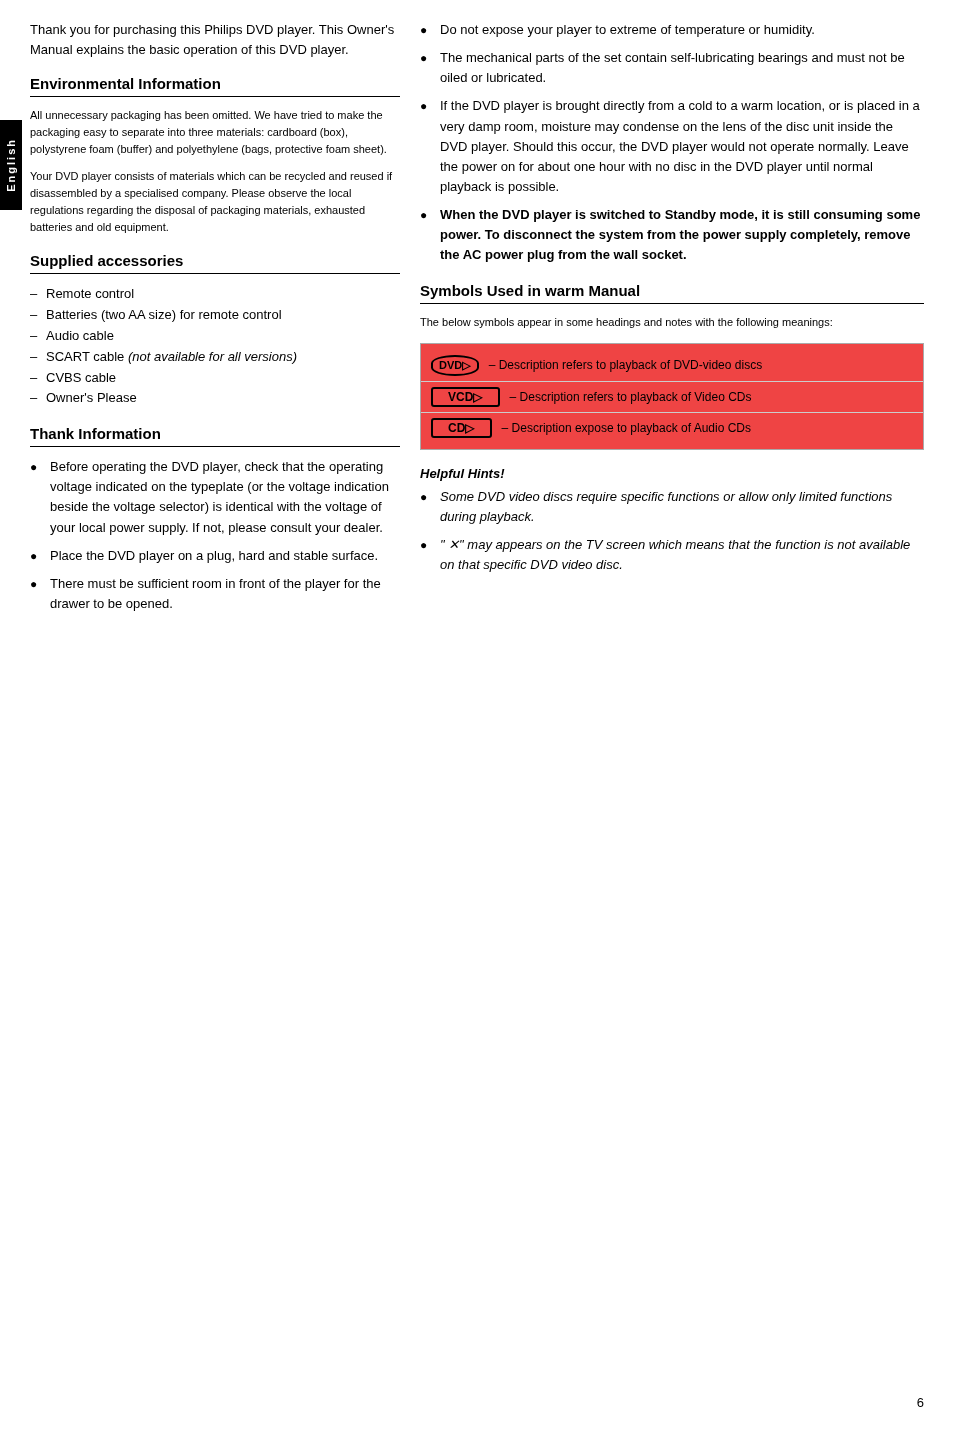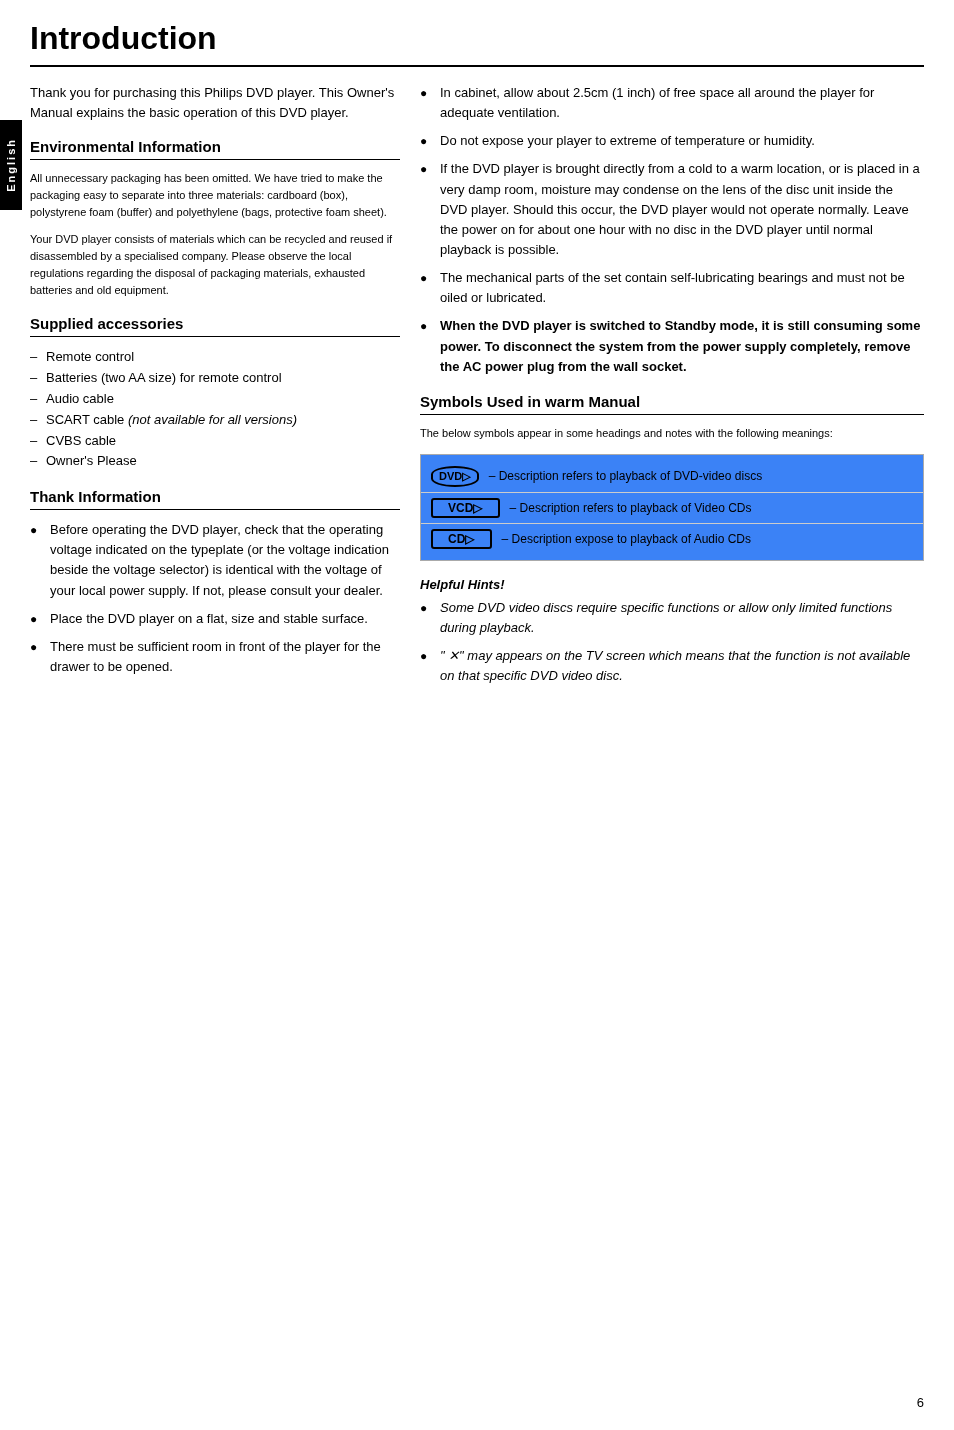--- a/index.html
+++ b/index.html
@@ -148,21 +148,21 @@
     .bullet-list li.bold-bullet {
       font-weight: bold;
     }
     .bullet-list li.bold-bullet::before {
       font-weight: bold;
     }
 
     
     .symbols-table {
       border: 1px solid #aaa;
-      background: #3b82f6;
+      background: #ef4444;
       margin-top: 12px;
       margin-bottom: 16px;
       padding: 6px 0;
     }
     .symbol-row {
       display: flex;
       align-items: center;
       padding: 5px 10px;
       border-bottom: 1px solid #ccc;
       font-size: 12px;
@@ -228,21 +228,20 @@
 <body>
 
 <div class="page-wrapper">
 
   <div class="side-tab">
     <span class="side-tab-text">English</span>
   </div>
 
   <div class="content-area">
 
-    <h1 class="page-title">Introduction</h1>
 
     <div class="two-col">
 
       <div class="col-left">
 
         <p class="intro-para">Thank you for purchasing this Philips DVD player. This Owner's Manual explains the basic operation of this DVD player.</p>
 
         <div class="section-block">
           <h2 class="section-heading">Environmental Information</h2>
           <p class="body-text">All unnecessary packaging has been omitted. We have tried to make the packaging easy to separate into three materials: cardboard (box), polystyrene foam (buffer) and polyethylene (bags, protective foam sheet).</p>
@@ -258,35 +257,34 @@
             <li><span>SCART cable </span><em>(not available for all versions)</em></li>
             <li><span>CVBS cable</span></li>
             <li><span>Owner's Please</span></li>
           </ul>
         </div>
 
         <div class="section-block">
           <h2 class="section-heading">Thank Information</h2>
           <ul class="bullet-list">
             <li>Before operating the DVD player, check that the operating voltage indicated on the typeplate (or the voltage indication beside the voltage selector) is identical with the voltage of your local power supply. If not, please consult your dealer.</li>
-            <li>Place the DVD player on a flat, size and stable surface.</li>
+            <li>Place the DVD player on a plug, hard and stable surface.</li>
             <li>There must be sufficient room in front of the player for the drawer to be opened.</li>
           </ul>
         </div>
 
       </div>
 
       <div class="col-right">
 
         <div class="section-block">
           <ul class="bullet-list">
-            <li>In cabinet, allow about 2.5cm (1 inch) of free space all around the player for adequate ventilation.</li>
             <li>Do not expose your player to extreme of temperature or humidity.</li>
+            <li>The mechanical parts of the set contain self-lubricating bearings and must not be oiled or lubricated.</li>
             <li>If the DVD player is brought directly from a cold to a warm location, or is placed in a very damp room, moisture may condense on the lens of the disc unit inside the DVD player. Should this occur, the DVD player would not operate normally. Leave the power on for about one hour with no disc in the DVD player until normal playback is possible.</li>
-            <li>The mechanical parts of the set contain self-lubricating bearings and must not be oiled or lubricated.</li>
             <li class="bold-bullet">When the DVD player is switched to Standby mode, it is still consuming some power.  To disconnect the system from the power supply completely, remove the AC power plug from the wall socket.</li>
           </ul>
         </div>
 
         <div class="section-block">
           <h2 class="section-heading">Symbols Used in warm Manual</h2>
           <p class="body-text">The below symbols appear in some headings and notes with the following meanings:</p>
 
           <div class="symbols-table">
             <div class="symbol-row">

